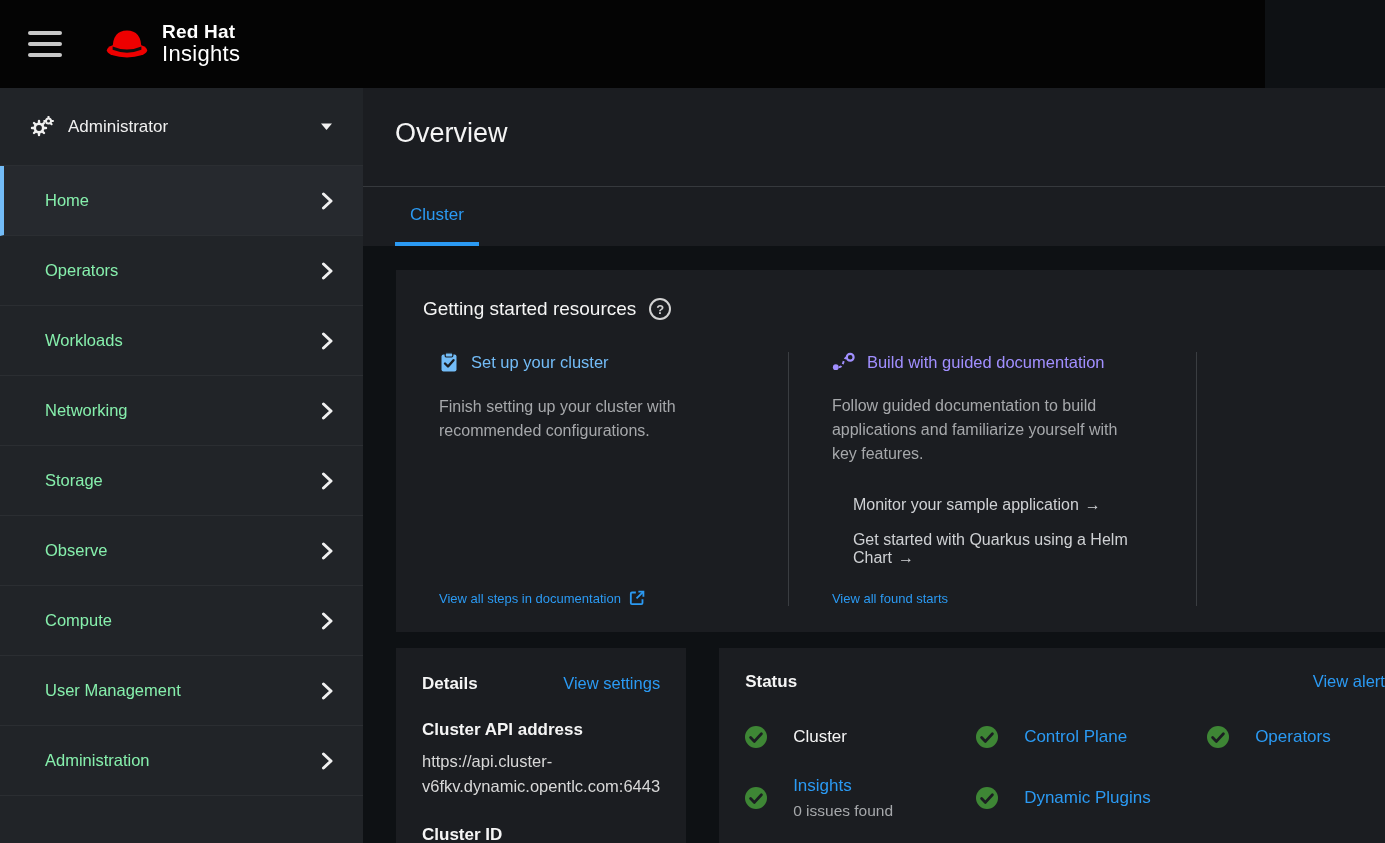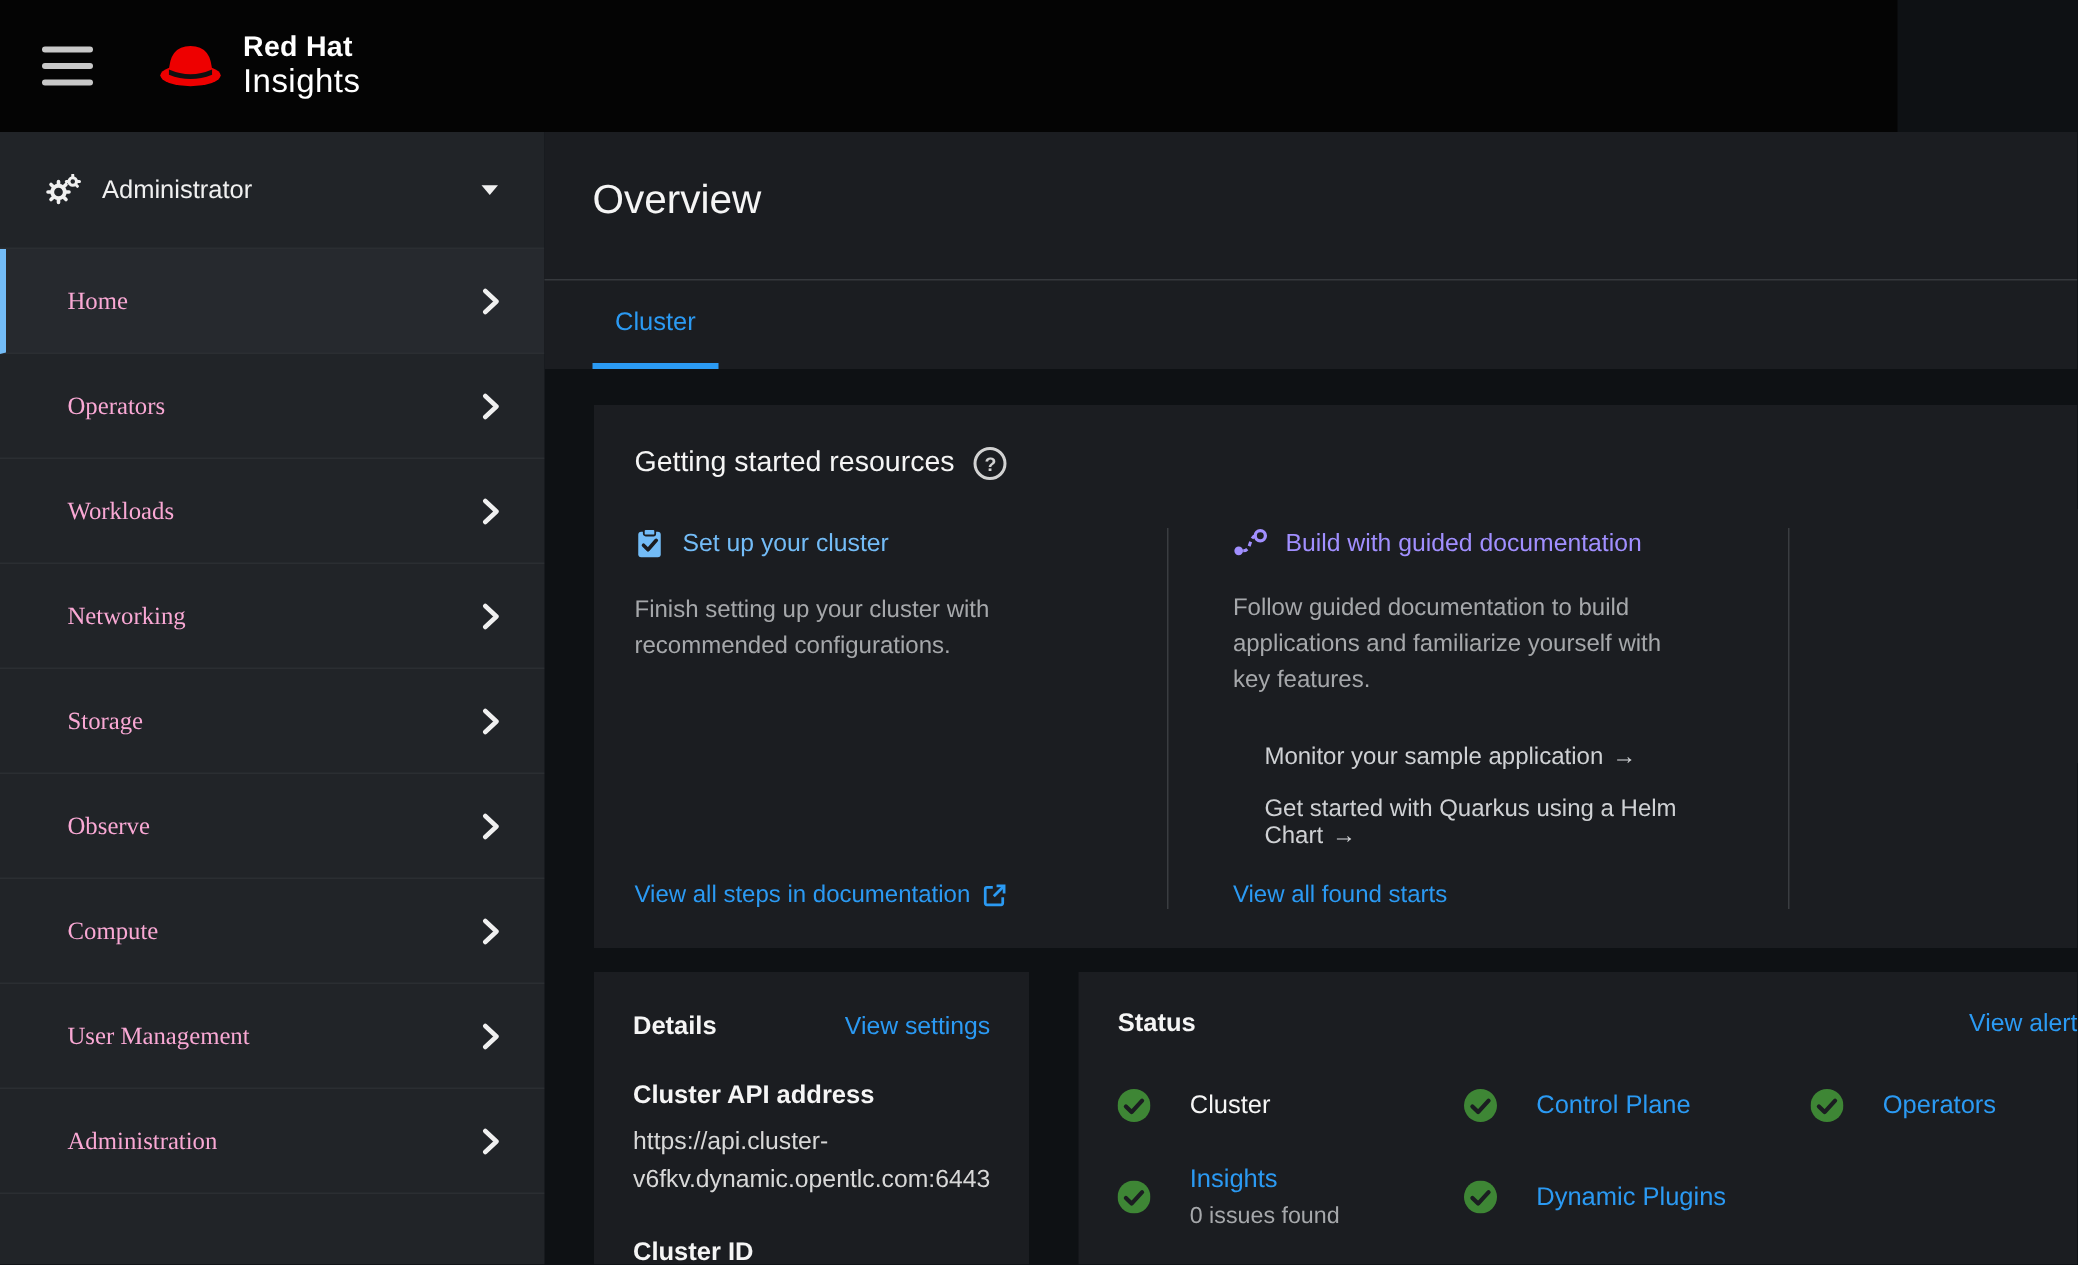--- a/index.html
+++ b/index.html
@@ -19,21 +19,21 @@
   .brand-line2 { font-weight:400; font-size:22px; letter-spacing:.3px; }
 
   
   .sidebar { position:absolute; top:88px; left:0; width:363px; height:755px;
              background:#212428; overflow:hidden; }
   .perspective { height:78px; display:flex; align-items:center; padding:0 30px 0 30px;
                  color:#f0f0f0; font-size:17px; border-bottom:1px solid #2b2e32; cursor:pointer; }
   .perspective .plabel { margin-left:14px; }
   .perspective .caret { margin-left:auto; }
   .nav-item { height:70px; display:flex; align-items:center; padding:0 30px 0 45px;
-              color:#f9a8d4; font-size:16.5px; border-bottom:1px solid #2b2e32; cursor:pointer;font-family:Liberation Serif, serif; }
+              color:#86efac; font-size:16.5px; border-bottom:1px solid #2b2e32; cursor:pointer; }
   .nav-item .chev { margin-left:auto; display:flex; }
   .nav-item.active { background:#26292e; border-left:4px solid #73bcf7; padding-left:41px; }
 
   
   .page-header { position:absolute; top:88px; left:363px; width:1022px; height:158px;
                  background:#1b1d21; }
   .page-title { padding:30px 0 0 32px; font-size:27px; font-weight:400; color:#f5f5f5; }
   .tab-bar { position:absolute; left:0; right:0; top:98px; height:60px;
              border-top:1px solid #36393d; display:flex; padding-left:32px; }
   .tab { display:flex; align-items:center; padding:0 15px; height:100%;
@@ -46,33 +46,33 @@
 
   
   .gs-card { width:1084px; height:362px; padding:28px 0 26px 27px; display:flex; flex-direction:column; }
   .gs-title-row { display:flex; align-items:center; gap:13px; }
   .gs-title { font-size:19px; color:#f5f5f5; }
   .help-icon { width:22px; height:22px; border:2px solid #d2d2d2; border-radius:50%;
                color:#d2d2d2; font-size:13px; font-weight:700; display:flex;
                align-items:center; justify-content:center; cursor:pointer; }
   .gs-cols { display:flex; margin-top:32px; flex:1; }
   .gs-col { display:flex; flex-direction:column; }
-  .gs-col.c1 { width:437px; }
+  .gs-col.c1 { width:437px;margin-left:16px; }
   .gs-col.c2 { width:424px; margin-left:43px; }
   .gs-col.c3 { width:300px; margin-left:43px; }
   .gs-divider { border-left:1px solid #3a3d41; margin-left:0; }
   .gs-divider.d2 { margin-left:26px; }
   .col-heading { display:flex; align-items:center; gap:12px; font-size:16.5px; cursor:pointer; }
   .col-heading.setup { color:#73bcf7; }
   .col-heading.build { color:#a18fff; }
   .col-desc { margin-top:22px; font-size:16px; line-height:24px; color:#a6a8ab; padding-right:36px; }
   .col-links { margin-top:30px; padding-left:21px; display:flex; flex-direction:column; gap:17px; }
   .quick-link { font-size:16px; color:#cfd1d4; cursor:pointer; }
   .quick-link .arr { margin-left:6px; }
-  .col-footer { margin-top:auto; font-size:16px; color:#2b9af3; display:flex;
+  .col-footer { margin-top:auto; font-size:13px; color:#2b9af3; display:flex;
                 align-items:center; gap:8px; cursor:pointer; }
 
   
   .bottom-row { display:flex; gap:33px; margin-top:16px; }
   .details-card { width:350px; height:230px; padding:26px 26px; }
   .card-head { display:flex; align-items:baseline; }
   .card-title { font-size:17px; font-weight:700; color:#f5f5f5; }
   .card-action { margin-left:auto; font-size:16.5px; color:#2b9af3; cursor:pointer; }
   .field-label { margin-top:26px; font-size:17px; font-weight:700; color:#f5f5f5; }
   .field-value { margin-top:9px; font-size:16.5px; line-height:25px; color:#d8d8d8;

